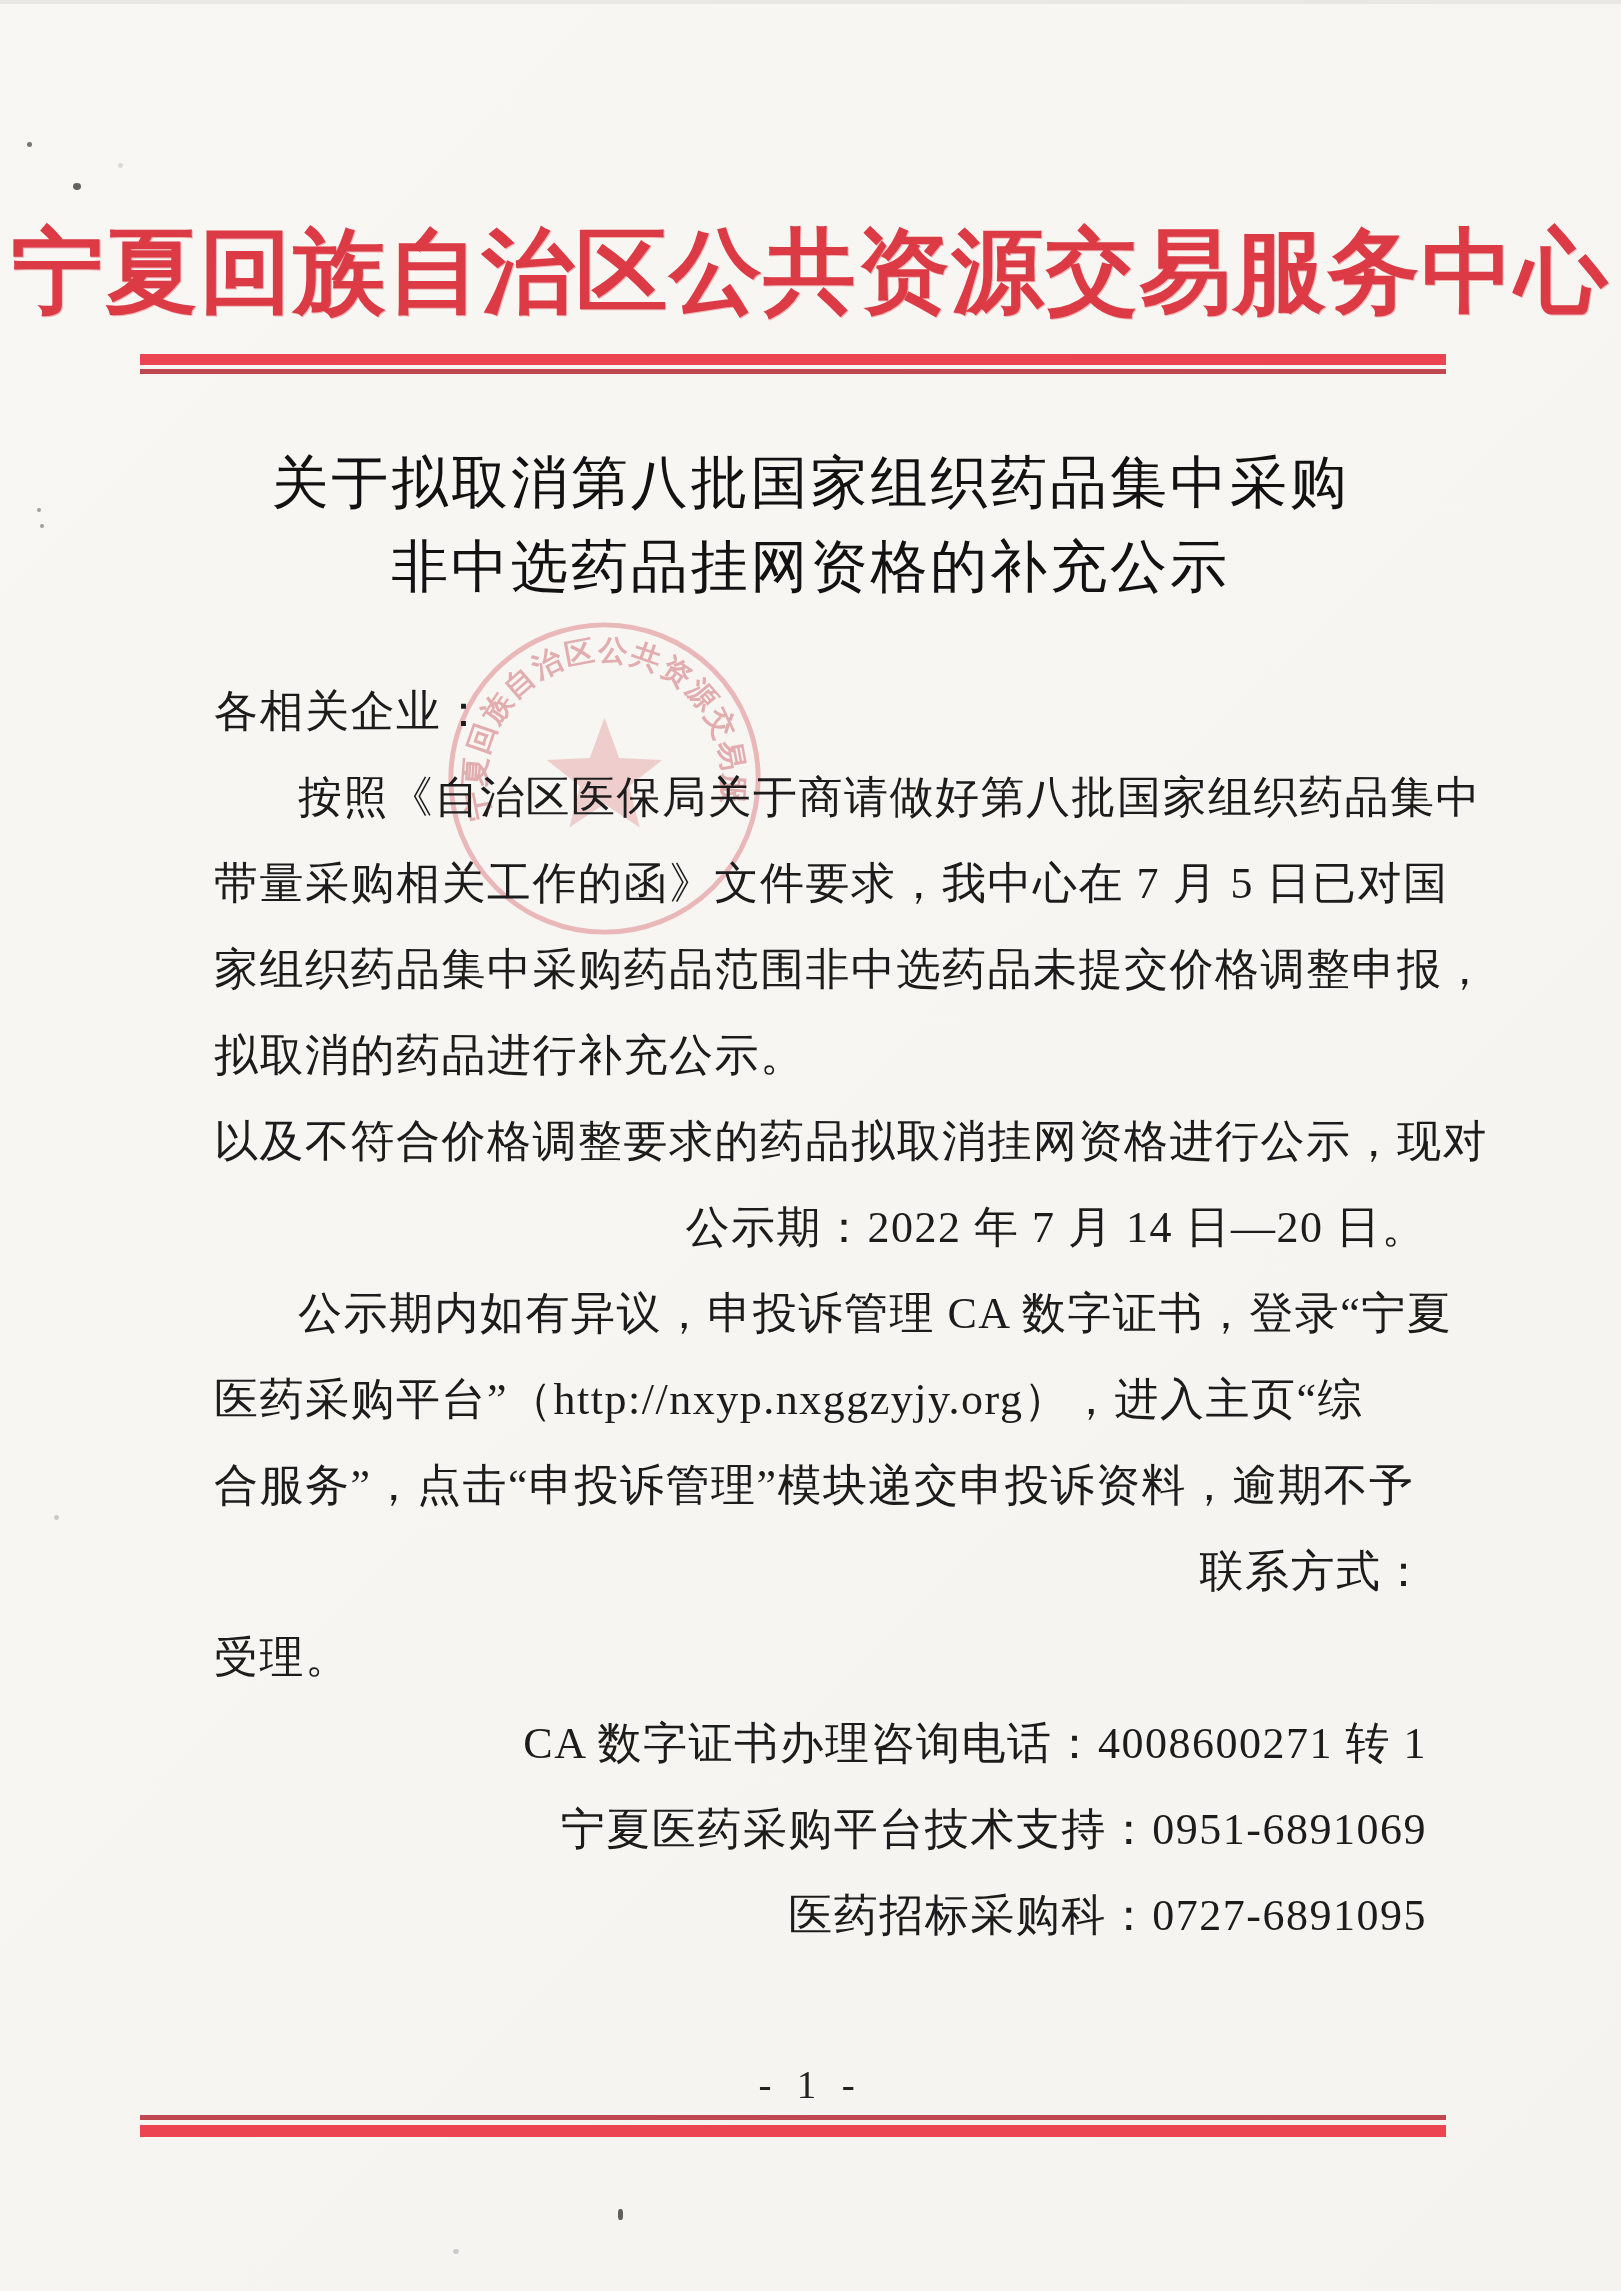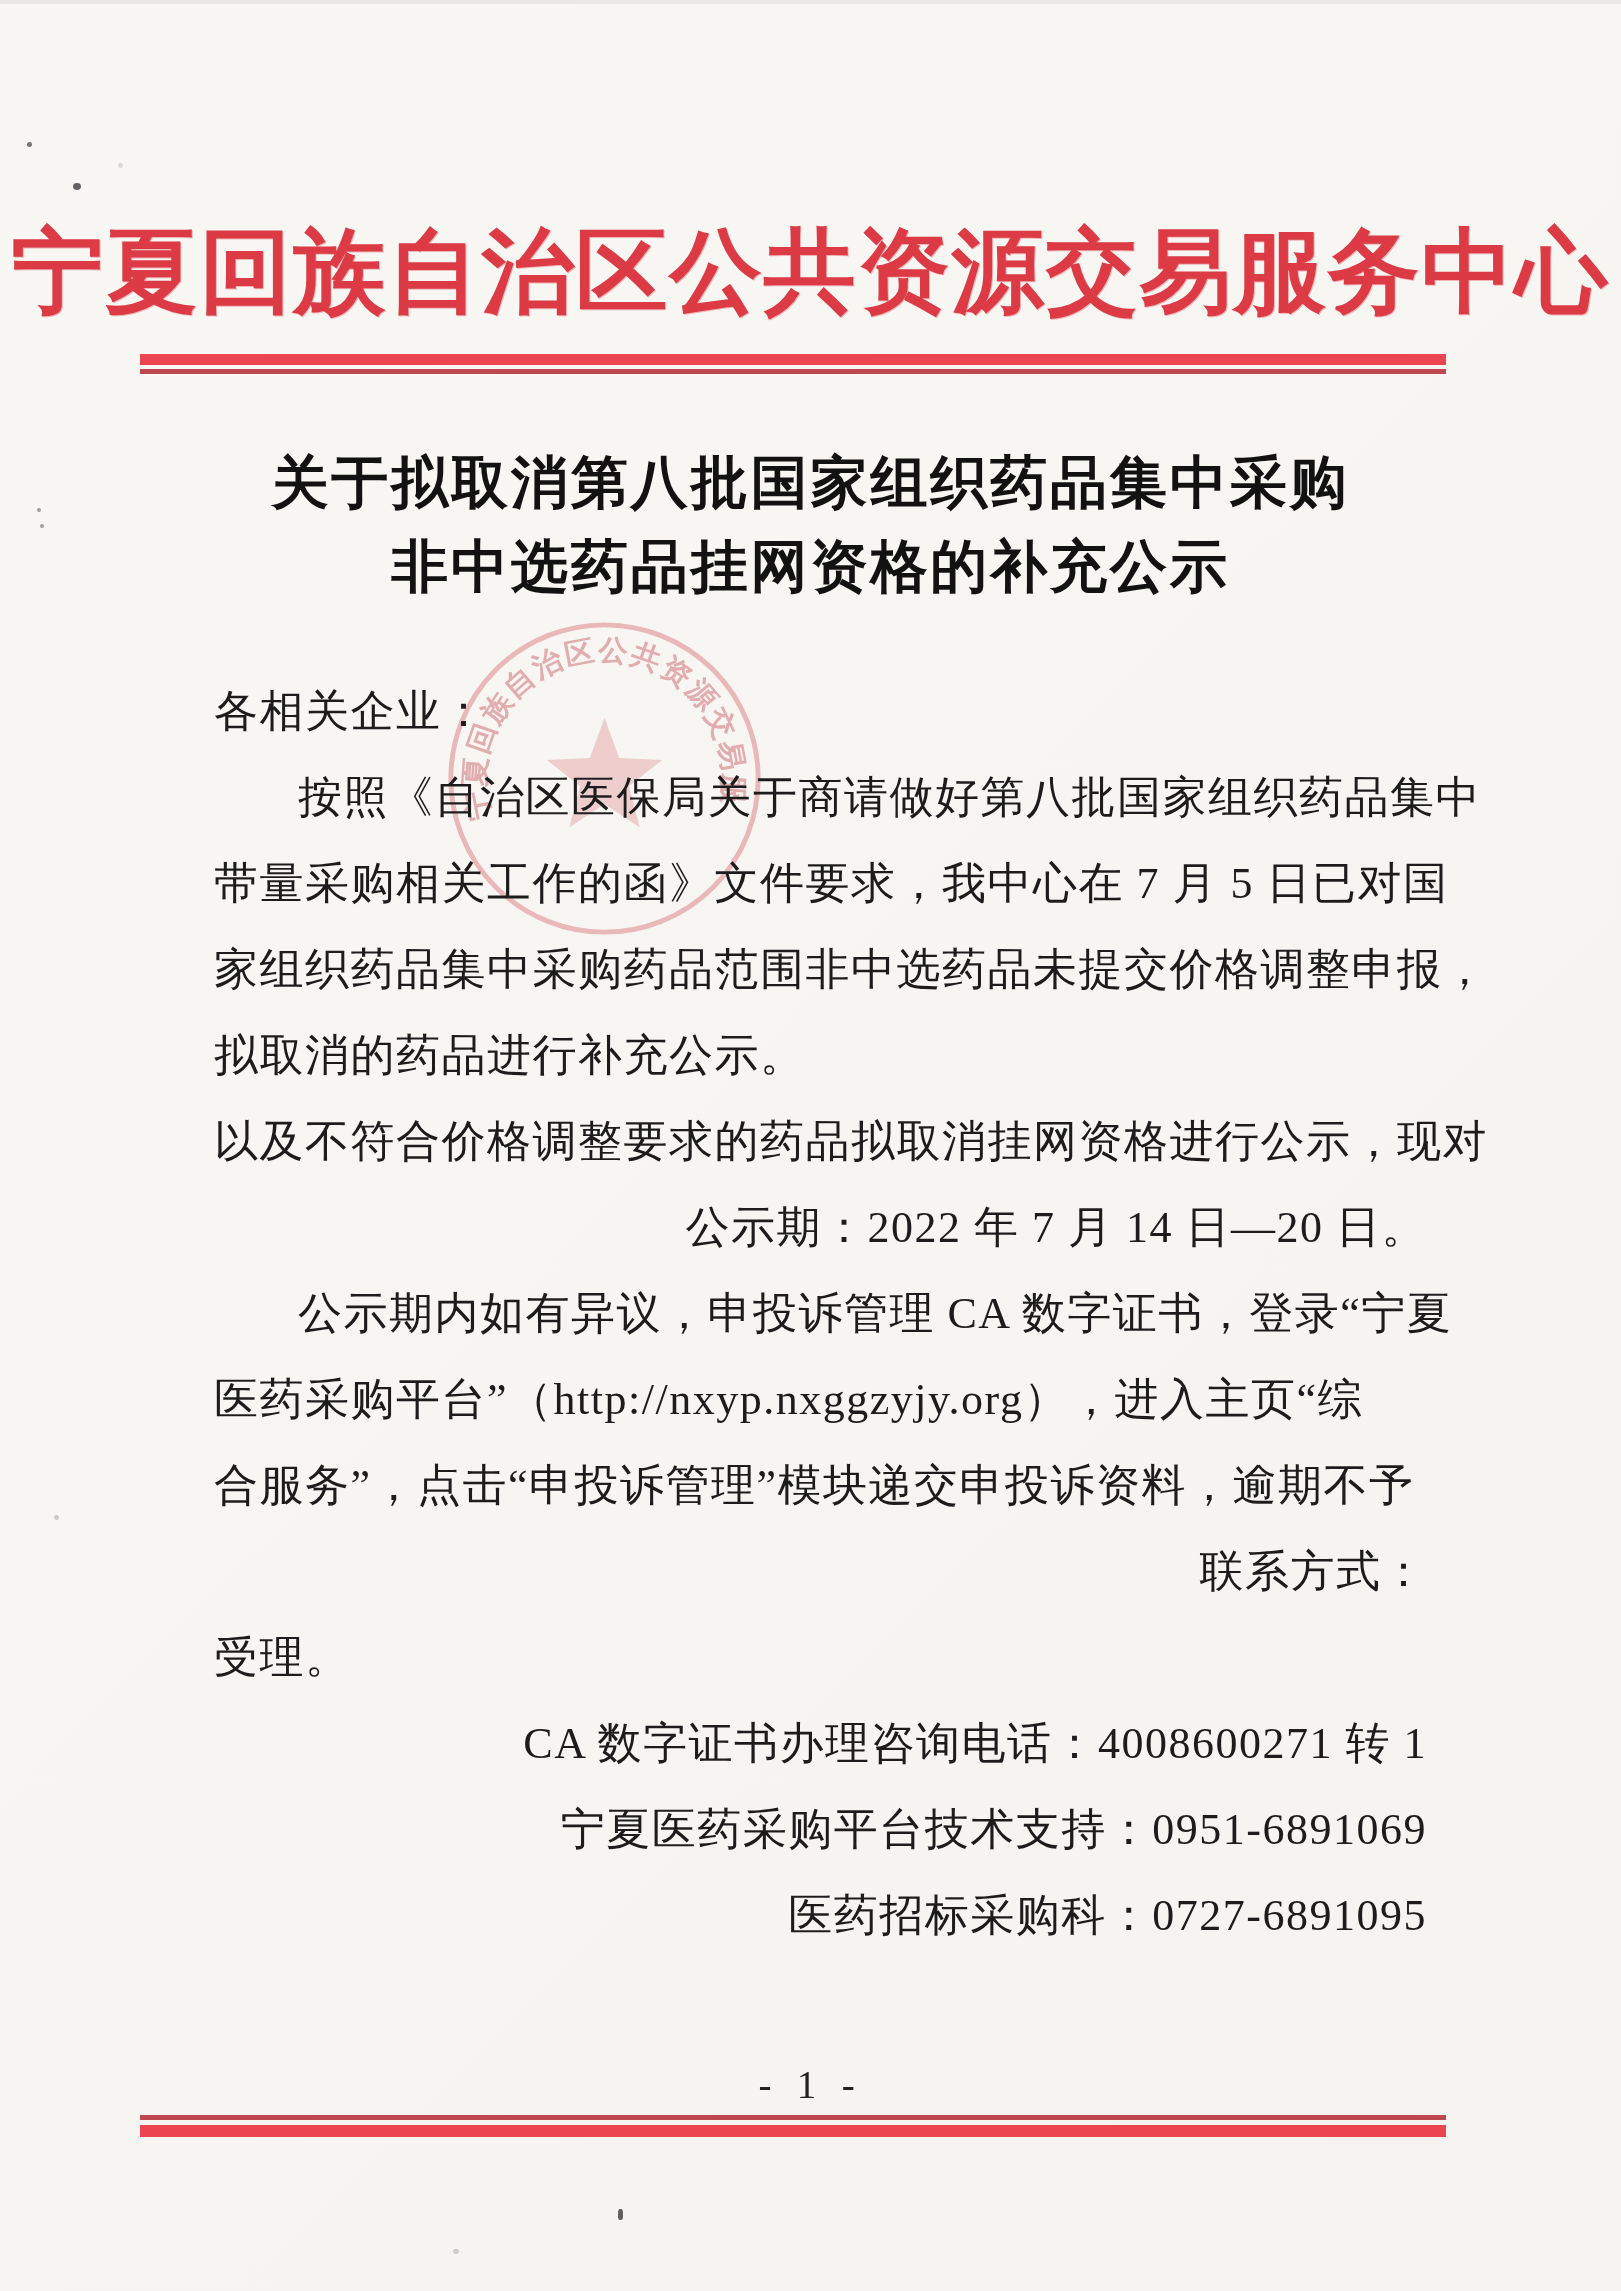--- a/index.html
+++ b/index.html
@@ -27,21 +27,21 @@
   .rule-top .gap{height:3.9px;}
   .rule-top .thin{height:4.9px;background:#bf4850;}
   .rule-bottom{top:2111px;}
   .rule-bottom .thin{height:4.9px;background:#bf4850;}
   .rule-bottom .gap{height:4.9px;}
   .rule-bottom .thick{height:11.8px;background:#ec4551;}
   
   .doc-title{
     position:absolute;top:437px;left:0;width:100%;
     margin:0;text-align:center;
-    font-size:57px;line-height:84px;font-weight:700;
+    font-size:57px;line-height:84px;font-weight:400;
     letter-spacing:2.9px;color:#121212;
   }
   
   .stamp{position:absolute;left:443px;top:613px;z-index:1;}
   
   .body-text{
     position:absolute;left:214px;top:665px;width:1213px;z-index:2;
     color:#1c1c1c;
   }
   .bline{

